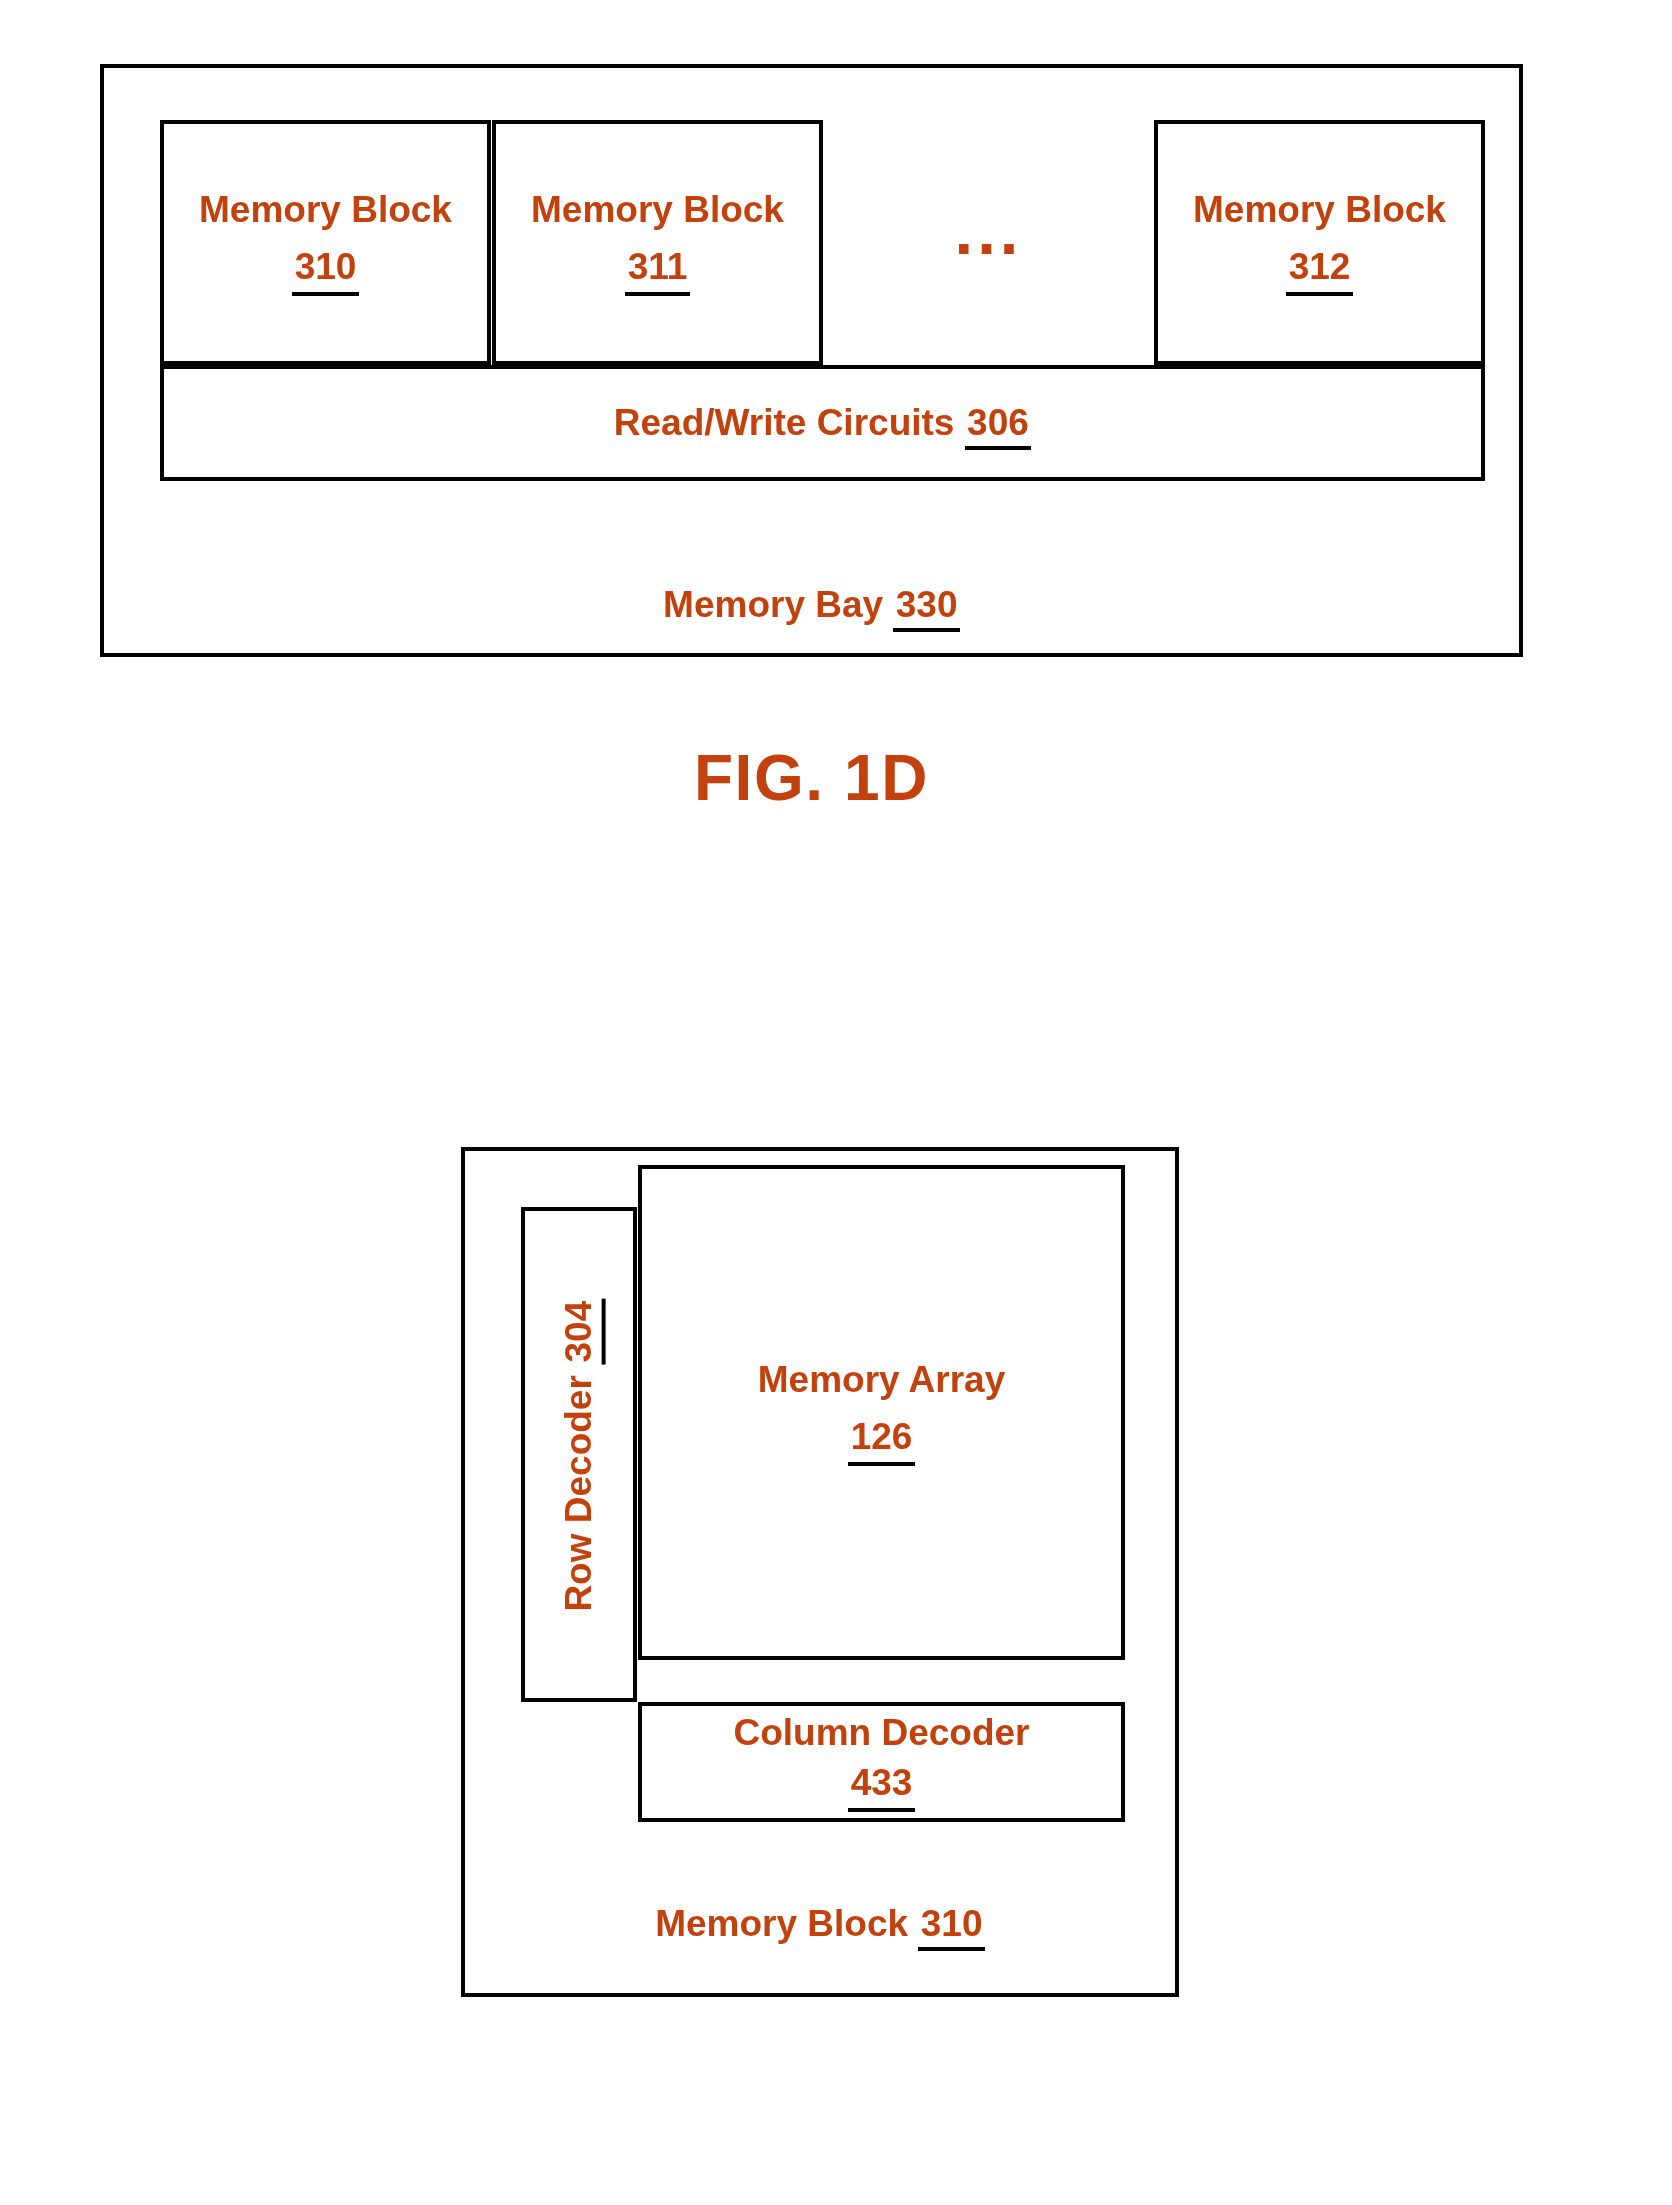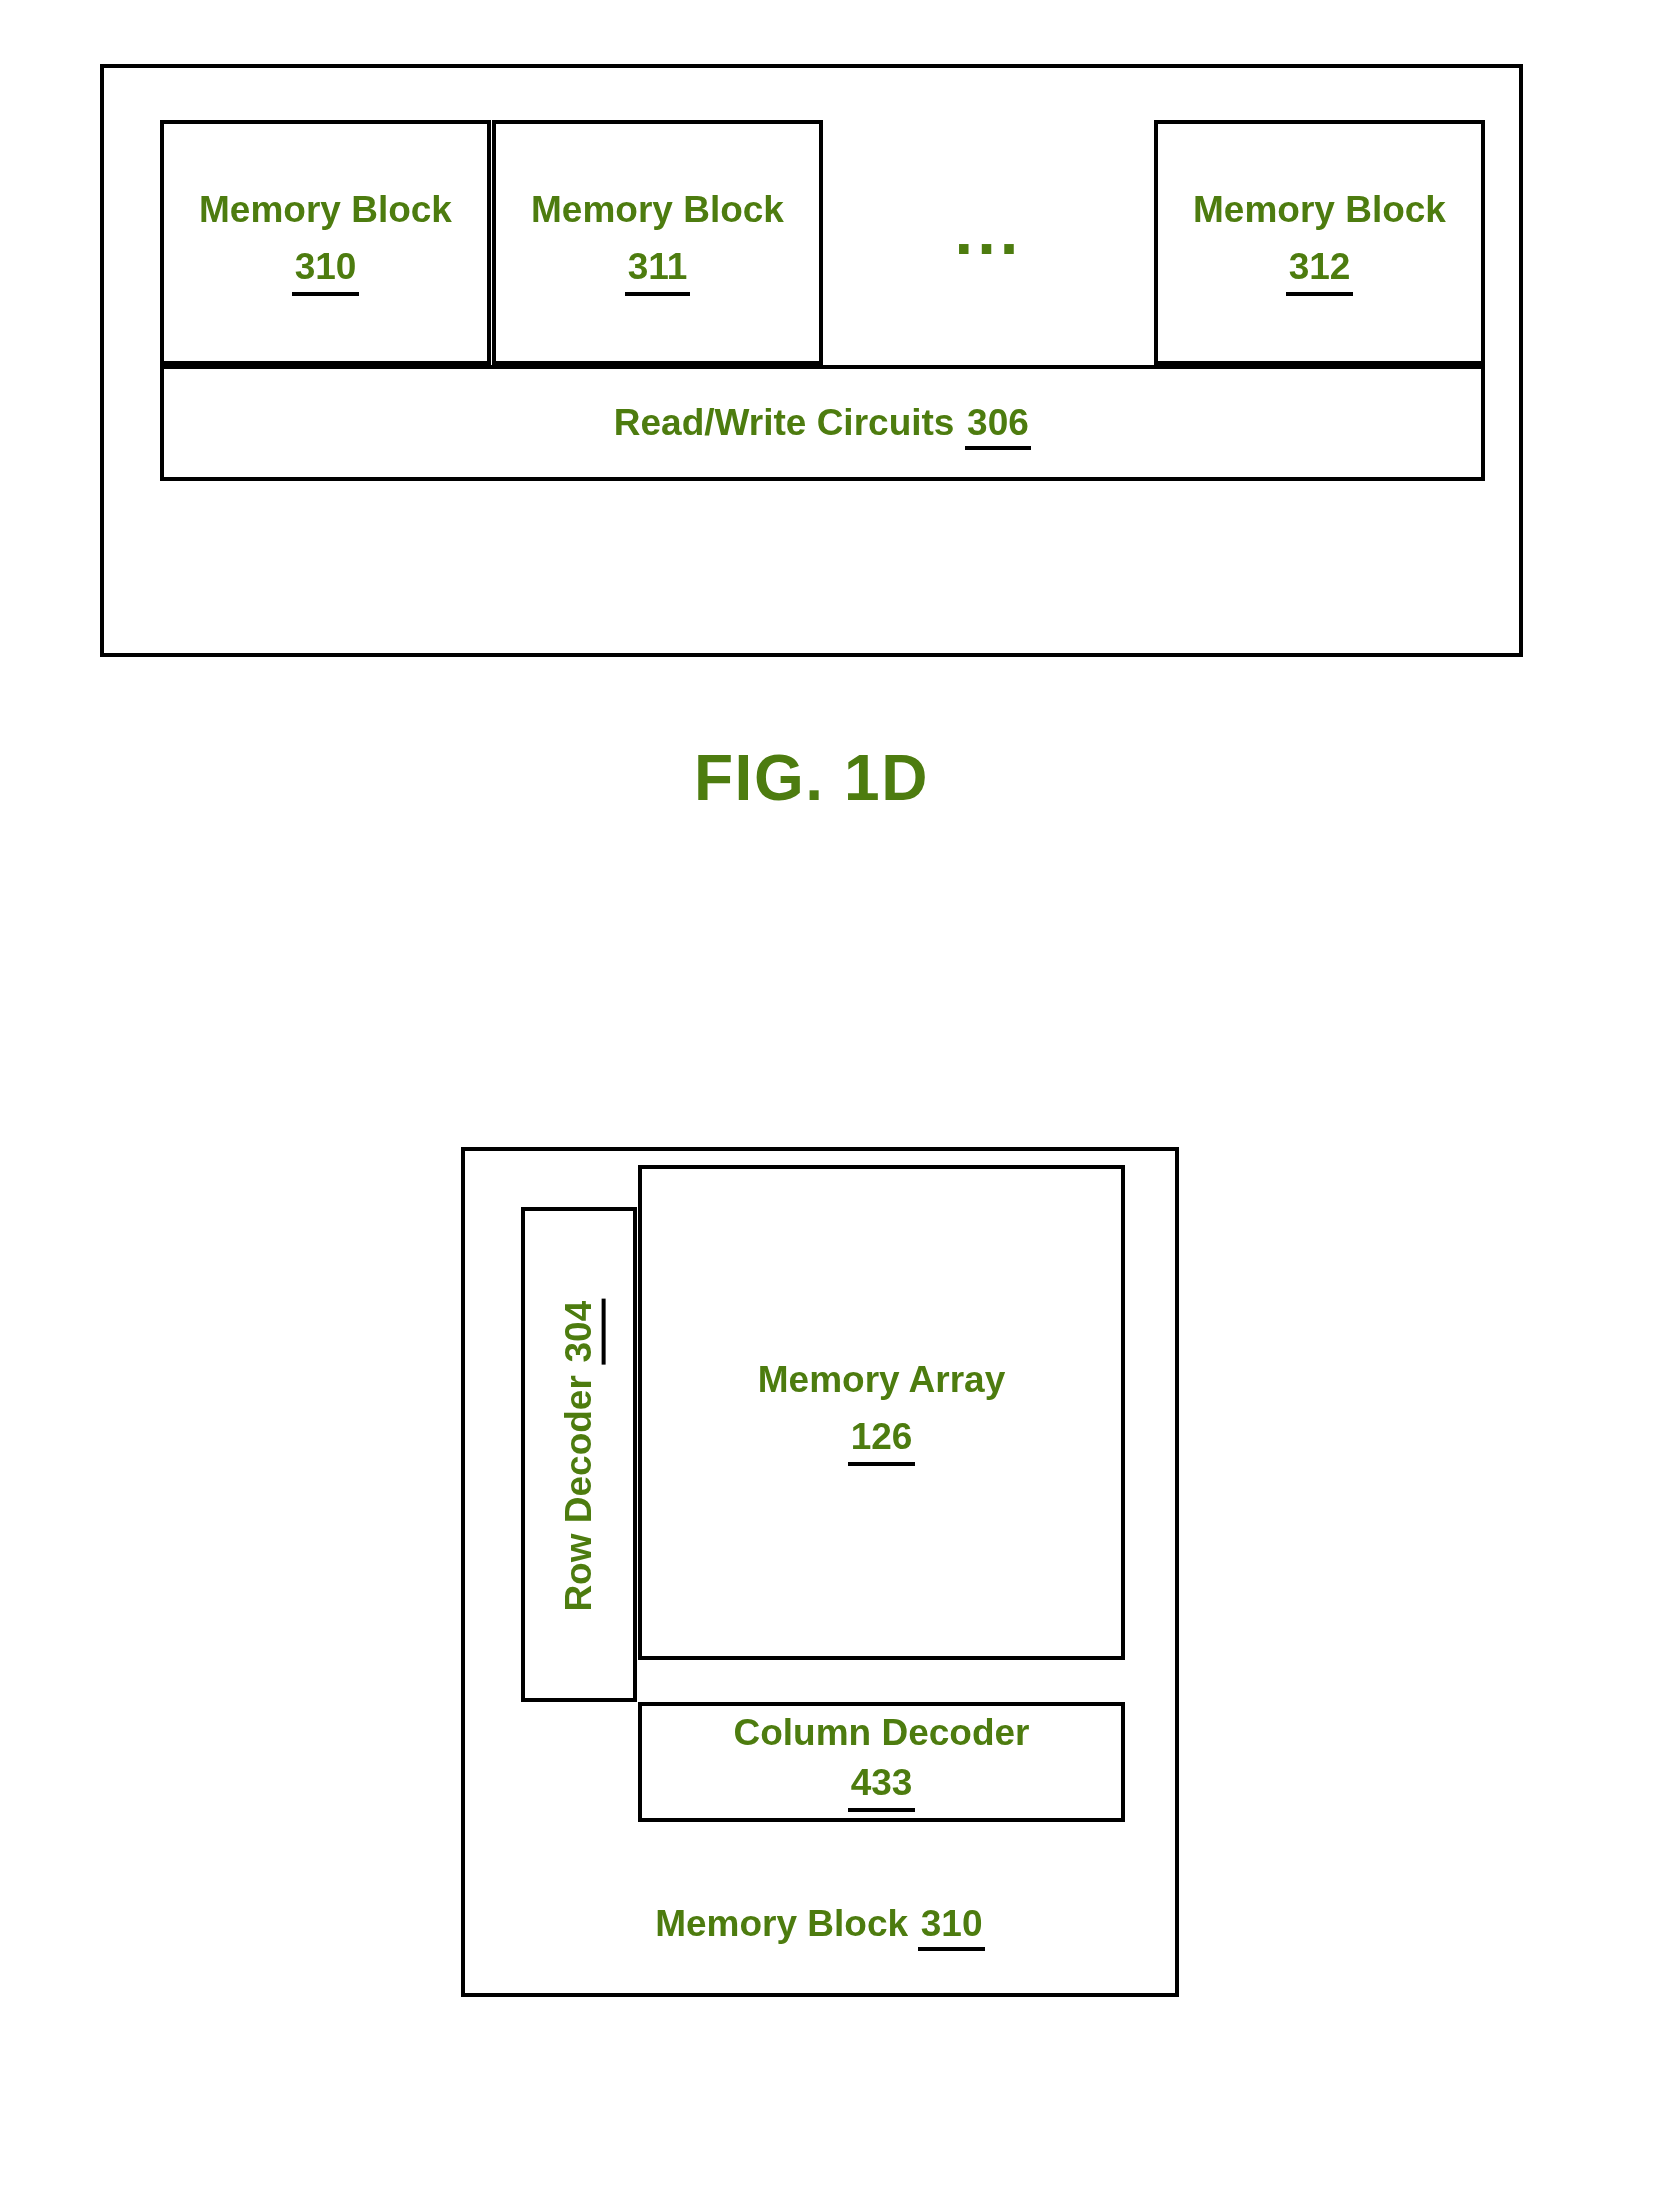--- a/index.html
+++ b/index.html
@@ -5,21 +5,21 @@
   :root { --line: #000000; --bg: #ffffff; }
   * { box-sizing: border-box; }
   html, body { margin: 0; padding: 0; background: #ffffff; }
   .page {
     position: relative;
     width: 1353px;
     height: 2205px;
     background: var(--bg);
     font-family: "Liberation Sans", sans-serif;
     font-weight: bold;
-    color: #4d7c0f;
+    color: #c2410c;
   }
   .box {
     position: absolute;
     border: 4px solid var(--line);
     background: transparent;
   }
   .outerbox { border-width: 4.8px; }
   .center-col {
     display: flex;
     flex-direction: column;
@@ -106,20 +106,26 @@
     </div>
   </div>
 
   <div class="box center-col" style="left:160px; top:365px; width:1325px; height:116px;">
     <div class="inline-label">
       <span>Read/Write Circuits</span>
       <span class="ref">306</span>
     </div>
   </div>
 
+  <div class="abs-label" style="left:100px; top:561px; width:1423px; height:88px;">
+    <div class="inline-label">
+      <span>Memory Bay</span>
+      <span class="ref">330</span>
+    </div>
+  </div>
 
   <div class="caption" style="left:100px; top:734px; width:1423px; height:88px;">FIG. 1D</div>
 
   <div class="box outerbox" style="left:461px; top:1147px; width:718px; height:850px;"></div>
 
   <div class="box" style="left:521px; top:1207px; width:116px; height:495px;"></div>
   <div class="vlabel-wrap" style="left:521px; top:1207px; width:116px; height:495px;">
     <div class="vlabel">
       <span>Row Decoder</span>
       <span class="ref">304</span>

